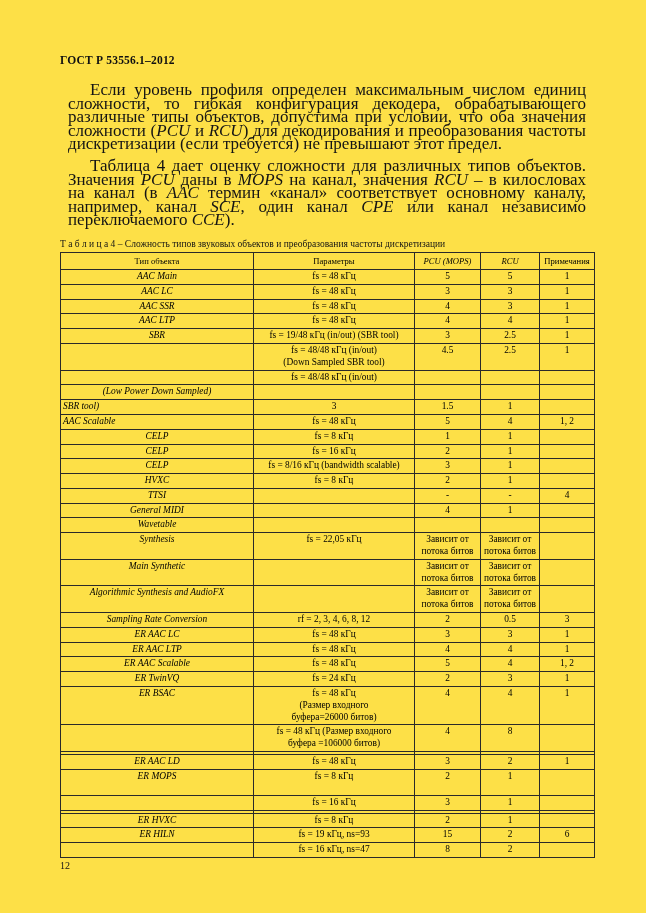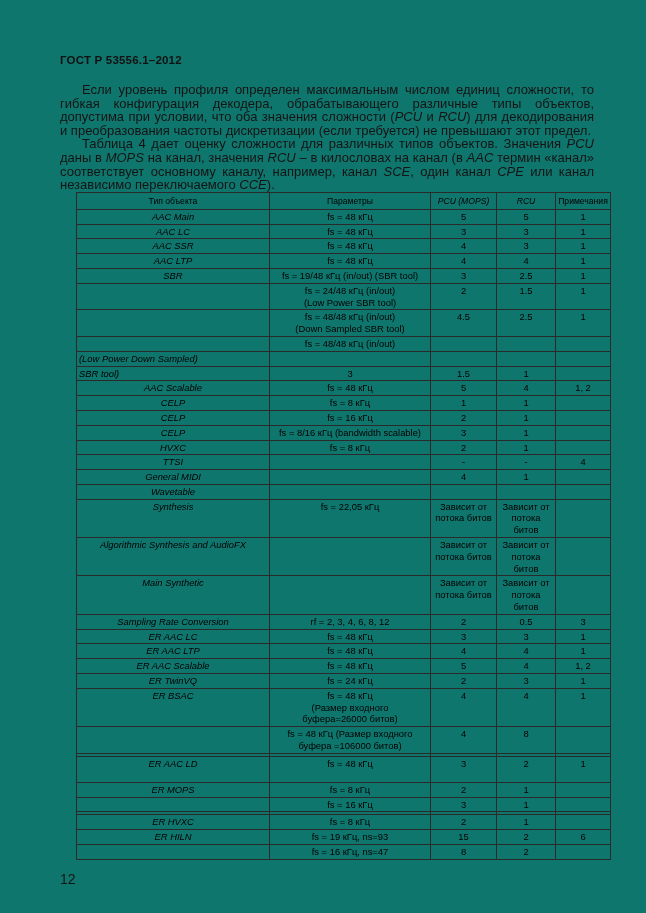--- a/index.html
+++ b/index.html
@@ -1,55 +1,56 @@
 <!DOCTYPE html>
 <html><head>
 <meta charset="utf-8">
 <style>
   * { box-sizing: border-box; }
   html, body { margin: 0; padding: 0; background: #ffffff; }
   .page {
-    width: 646px; height: 913px; background: #0f766e; position: relative;
-    font-family: Liberation Sans, sans-serif; color: #111; overflow: hidden;
+    width: 646px; height: 913px; background: #fde047; position: relative;
+    font-family: Liberation Serif, serif; color: #111; overflow: hidden;
   }
   .content { position: absolute; left: 60px; top: 54px; width: 534px; }
   .doc-header { font-weight: 700; font-size: 11.5px; letter-spacing: 0.2px; margin: 0 0 17px 0; }
   .para {
-    font-size: 13px; line-height: 13.6px; text-align: justify;
-    text-indent: 22px; margin: 0; color: #141414;
+    font-size: 17px; line-height: 13.6px; text-align: justify;
+    text-indent: 22px; margin: 8px; color: #141414;
   }
   .table-caption { font-size: 9.5px; margin: 12px 0 3px 0; color: #141414; }
   table.complexity {
     border-collapse: collapse; width: 534px; table-layout: fixed;
-    font-size: 9.4px; color: #000; margin-left: 16px;
+    font-size: 9.4px; color: #000;
   }
   .complexity th, .complexity td {
     border: 1px solid #2a2a2a; padding: 1px 2px; text-align: center;
     vertical-align: top; line-height: 11.8px; white-space: pre-line;
     word-wrap: break-word; font-weight: 400;
   }
   .complexity thead th { font-size: 8.6px; padding: 3px 2px; line-height: 10px; }
   .complexity thead th.h-pcu, .complexity thead th.h-rcu { font-style: italic; }
   td.c-type { font-style: italic; }
   tbody tr:nth-child(9) td.c-type, tbody tr:nth-child(10) td.c-type { text-align: left; }
   tbody tr:nth-child(30) td { height: 26px; }
   tbody tr:nth-child(34) td { height: 13px; }
-  .page-number { position: absolute; left: 60px; bottom: 26px; font-size: 14px; color: #141414; }
+  .page-number { position: absolute; left: 60px; bottom: 42px; font-size: 10px; color: #141414; }
 </style>
 </head>
 <body>
 
 <div class="page">
   <div class="content">
 
     <div class="doc-header">ГОСТ Р 53556.1–2012</div>
 
     <p class="para"><span>Если уровень профиля определен максимальным числом единиц сложности, то гибкая конфигурация декодера, обрабатывающего различные типы объектов, допустима при условии, что оба значения сложности (</span><i>PCU</i><span> и </span><i>RCU</i><span>) для декодирования и преобразования частоты дискретизации (если требуется) не превышают этот предел.</span></p>
     <p class="para"><span>Таблица 4 дает оценку сложности для различных типов объектов. Значения </span><i>PCU</i><span> даны в </span><i>MOPS</i><span> на канал, значения </span><i>RCU</i><span> – в килословах на канал (в </span><i>AAC</i><span> термин «канал» соответствует основному каналу, например, канал </span><i>SCE</i><span>, один канал </span><i>CPE</i><span> или канал независимо переключаемого </span><i>CCE</i><span>).</span></p>
 
+    <div class="table-caption">Т а б л и ц а  4 – Сложность типов звуковых объектов и преобразования частоты дискретизации</div>
 
     <table class="complexity">
       <colgroup>
         <col style="width:193px">
         <col style="width:161px">
         <col style="width:66px">
         <col style="width:59px">
         <col style="width:55px">
       </colgroup>
       <thead>
@@ -92,28 +93,20 @@
           </tr>
           <tr>
             <td class="c-type">SBR</td>
             <td class="c-params">fs = 19/48 кГц (in/out) (SBR tool)</td>
             <td class="c-pcu">3</td>
             <td class="c-rcu">2.5</td>
             <td class="c-note">1</td>
           </tr>
           <tr>
             <td class="c-type"></td>
-            <td class="c-params">fs = 24/48 кГц (in/out)
-(Low Power SBR tool)</td>
-            <td class="c-pcu">2</td>
-            <td class="c-rcu">1.5</td>
-            <td class="c-note">1</td>
-          </tr>
-          <tr>
-            <td class="c-type"></td>
             <td class="c-params">fs = 48/48 кГц (in/out)
 (Down Sampled SBR tool)</td>
             <td class="c-pcu">4.5</td>
             <td class="c-rcu">2.5</td>
             <td class="c-note">1</td>
           </tr>
           <tr>
             <td class="c-type"></td>
             <td class="c-params">fs = 48/48 кГц (in/out)</td>
             <td class="c-pcu"></td>
@@ -193,30 +186,30 @@
           <tr>
             <td class="c-type">Synthesis</td>
             <td class="c-params">fs = 22,05 кГц</td>
             <td class="c-pcu">Зависит от
 потока битов</td>
             <td class="c-rcu">Зависит от
 потока битов</td>
             <td class="c-note"></td>
           </tr>
           <tr>
+            <td class="c-type">Main Synthetic</td>
+            <td class="c-params"></td>
+            <td class="c-pcu">Зависит от
+потока битов</td>
+            <td class="c-rcu">Зависит от
+потока битов</td>
+            <td class="c-note"></td>
+          </tr>
+          <tr>
             <td class="c-type">Algorithmic Synthesis and AudioFX</td>
-            <td class="c-params"></td>
-            <td class="c-pcu">Зависит от
-потока битов</td>
-            <td class="c-rcu">Зависит от
-потока битов</td>
-            <td class="c-note"></td>
-          </tr>
-          <tr>
-            <td class="c-type">Main Synthetic</td>
             <td class="c-params"></td>
             <td class="c-pcu">Зависит от
 потока битов</td>
             <td class="c-rcu">Зависит от
 потока битов</td>
             <td class="c-note"></td>
           </tr>
           <tr>
             <td class="c-type">Sampling Rate Conversion</td>
             <td class="c-params">rf = 2, 3, 4, 6, 8, 12</td>

